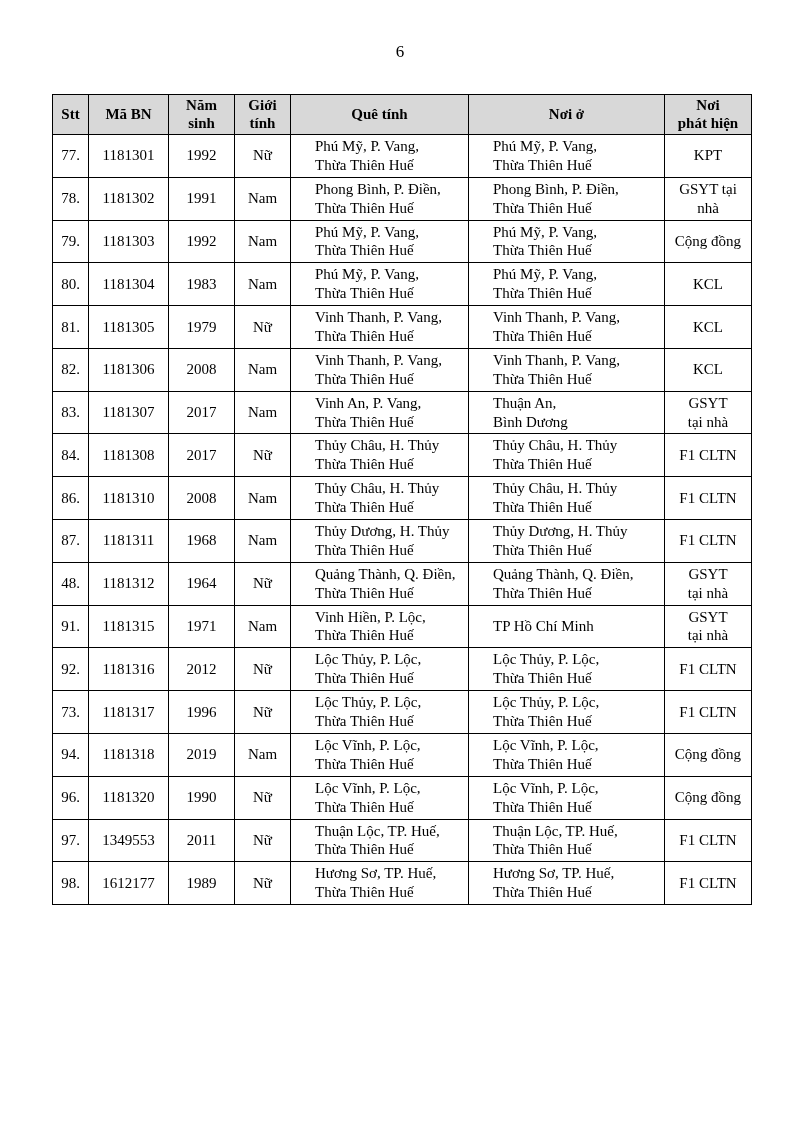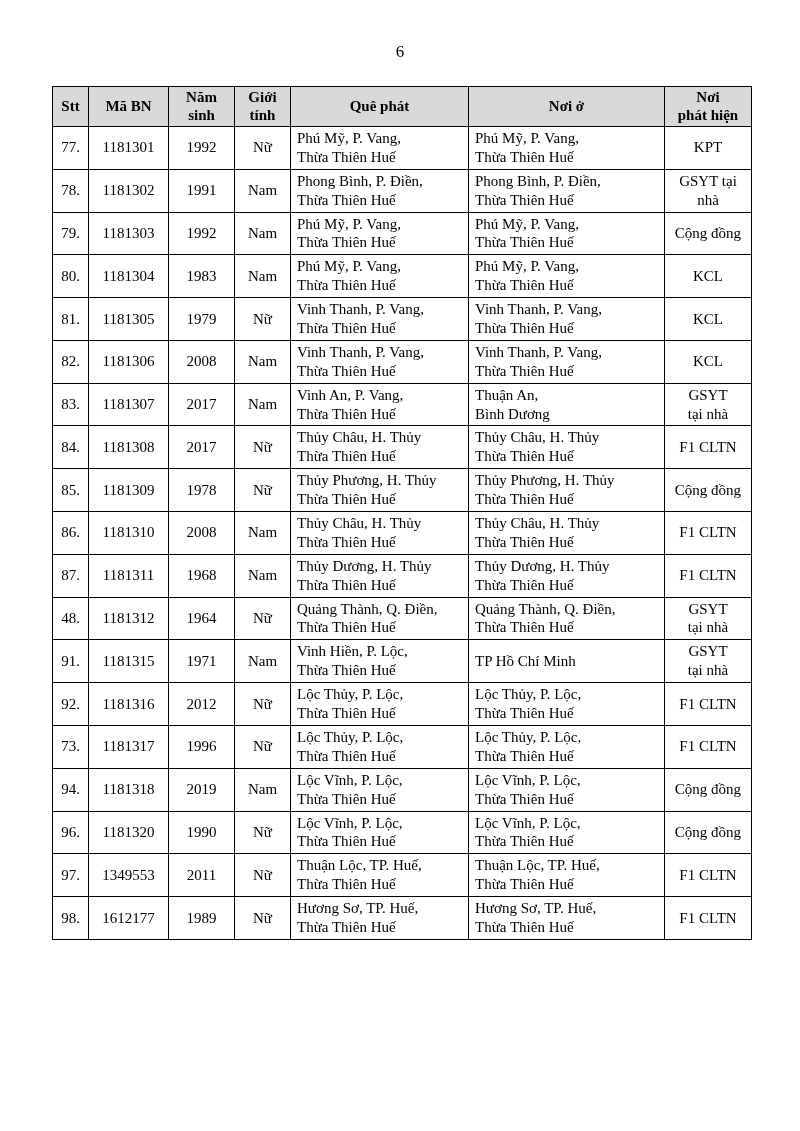--- a/index.html
+++ b/index.html
@@ -15,21 +15,21 @@
     position: absolute;
     top: 42px;
     left: 0;
     width: 800px;
     text-align: center;
     font-size: 17px;
     color: #000000;
   }
   table.roster {
     position: absolute;
-    top: 86px;
+    top: 94px;
     left: 52px;
     width: 699px;
     border-collapse: collapse;
     table-layout: fixed;
     font-size: 15px;
   }
   table.roster th, table.roster td {
     border: 1px solid #000000;
     vertical-align: middle;
     line-height: 1.26;
@@ -42,21 +42,21 @@
     height: 40px;
     font-size: 15px;
     line-height: 1.15;
   }
   table.roster td {
     height: 42px;
     text-align: center;
   }
   table.roster td.left {
     text-align: left;
-    padding-left: 6px;
+    padding-left: 24px;
     margin-top: 47px;
   }
   col.c-stt  { width: 36px; }
   col.c-code { width: 80px; }
   col.c-year { width: 66px; }
   col.c-sex  { width: 56px; }
   col.c-home { width: 178px; }
   col.c-res  { width: 196px; }
   col.c-det  { width: 87px; }
 </style>
@@ -74,21 +74,21 @@
     <col class="c-home">
       <col class="c-res">
       <col class="c-det">
   </colgroup>
   <thead>
     <tr>
         <th>Stt</th>
         <th>Mã BN</th>
         <th>Năm<br>sinh</th>
         <th>Giới<br>tính</th>
-        <th>Quê phát</th>
+        <th>Quê tính</th>
         <th>Nơi ở</th>
         <th>Nơi<br>phát hiện</th>
       </tr>
   </thead>
   <tbody>
       <tr>
         <td>77.</td>
         <td>1181301</td>
         <td>1992</td>
         <td>Nữ</td>
@@ -151,29 +151,20 @@
         <td>GSYT<br>tại nhà</td>
       </tr>
       <tr>
         <td>84.</td>
         <td>1181308</td>
         <td>2017</td>
         <td>Nữ</td>
         <td class="left">Thủy Châu, H. Thủy<br>Thừa Thiên Huế</td>
         <td class="left">Thủy Châu, H. Thủy<br>Thừa Thiên Huế</td>
         <td>F1 CLTN</td>
-      </tr>
-      <tr>
-        <td>85.</td>
-        <td>1181309</td>
-        <td>1978</td>
-        <td>Nữ</td>
-        <td class="left">Thủy Phương, H. Thủy<br>Thừa Thiên Huế</td>
-        <td class="left">Thủy Phương, H. Thủy<br>Thừa Thiên Huế</td>
-        <td>Cộng đồng</td>
       </tr>
       <tr>
         <td>86.</td>
         <td>1181310</td>
         <td>2008</td>
         <td>Nam</td>
         <td class="left">Thủy Châu, H. Thủy<br>Thừa Thiên Huế</td>
         <td class="left">Thủy Châu, H. Thủy<br>Thừa Thiên Huế</td>
         <td>F1 CLTN</td>
       </tr>

